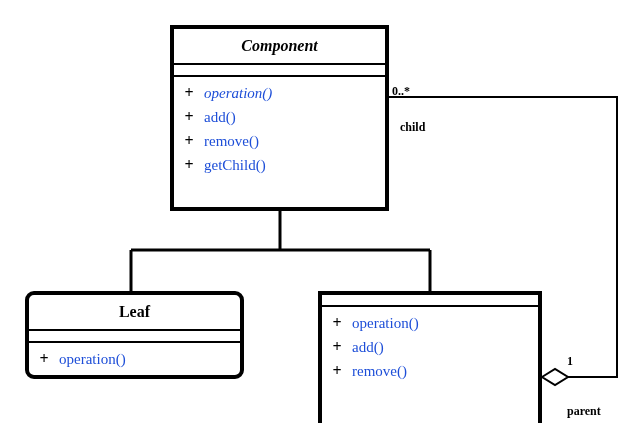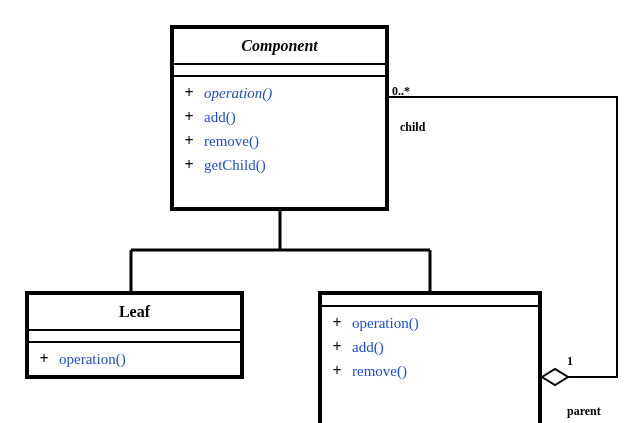--- a/index.html
+++ b/index.html
@@ -132,21 +132,21 @@
         <span class="op-vis">+</span>
         <span class="op-name">remove()</span>
       </div>
       <div class="op-row">
         <span class="op-vis">+</span>
         <span class="op-name">getChild()</span>
       </div>
     </div>
   </div>
 
-  <div class="uml-class" id="box-leaf" style="left:25px; top:291px; width:219px; height:88px;">
+  <div class="uml-class" id="box-leaf" style="left:25px; top:291px; width:219px; height:88px;border-radius:9px;">
     <div class="class-name">Leaf</div>
     <div class="class-attrs"></div>
     <div class="class-ops">
       <div class="op-row">
         <span class="op-vis">+</span>
         <span class="op-name">operation()</span>
       </div>
     </div>
   </div>
 

